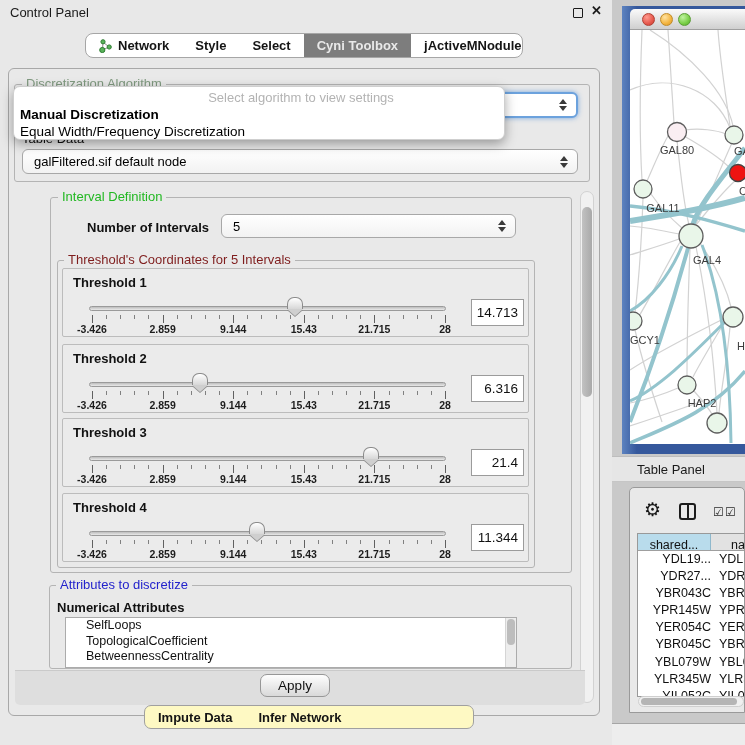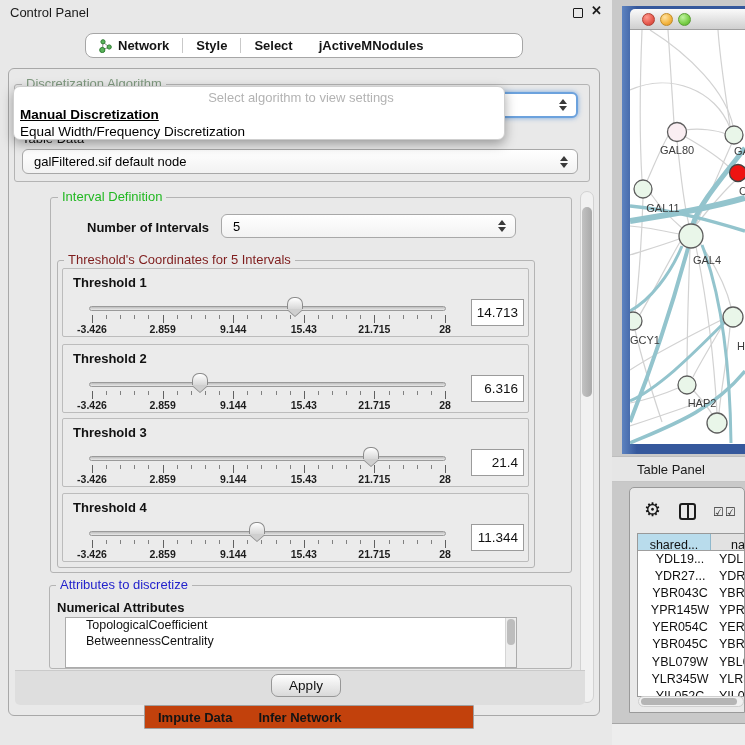--- a/index.html
+++ b/index.html
@@ -29,21 +29,21 @@
   #algo-group { left:14px; top:84px; width:576px; height:98px; }
   #algo-title { left:22px; top:77px; color:#7f997f; }
 
   #algo-combo { left:22px; top:92px; width:556px; height:26px; background:#fff; border-radius:6px;
     border:2px solid #6ca2dd; box-shadow:0 0 5px rgba(90,150,220,.8); }
 
   #algo-popup { left:13px; top:86px; width:492px; height:54px; background:#fff; border-radius:7px;
     border:1px solid #cfcfcf; box-shadow:0 4px 12px rgba(0,0,0,.35); z-index:5; overflow:hidden; }
   #popup-hint { display:block; text-align:center; padding:3px 0 1px 84px; font-size:13px; color:#b3b3b3; }
   .popup-item { display:block; font-size:13.5px; padding:1px 0 1px 6px; color:#000; }
-  .popup-item.bold { font-weight:bold;text-decoration:underline; }
+  .popup-item.bold { font-weight:bold; }
 
   #tabledata-label { left:22px; top:131px; font-size:13px; }
   .combo { background:linear-gradient(#ffffff,#f2f2f2); border:1px solid #a8a8a8; border-radius:6px; }
   #tabledata-combo { left:22px; top:149px; width:556px; height:25px; }
   .combo-text { position:absolute; left:11px; top:4px; font-size:13px; color:#000; white-space:nowrap; }
   .spinner { position:absolute; right:9px; top:50%; transform:translateY(-50%); display:flex; flex-direction:column; gap:2px; }
   .spinner i { width:0; height:0; border-left:4px solid transparent; border-right:4px solid transparent; }
   .spinner .up { border-bottom:5px solid #3a3a3a; }
   .spinner .dn { border-top:5px solid #3a3a3a; }
 
@@ -81,25 +81,25 @@
 
   #attr-group { left:49px; top:585px; width:523px; height:84px; }
   #attr-title { left:56px; top:578px; color:#2323cc; }
   #numattr-label { left:57px; top:600px; font-size:13px; font-weight:bold; }
   #attr-list { left:65px; top:617px; width:452px; height:51px; background:#fff; border:1px solid #ababab; overflow:hidden; }
   .attr-item { display:block; padding-left:20px; font-size:12.5px; line-height:15.5px; color:#111; white-space:nowrap; }
   #attr-scrollbar { position:absolute; right:0; top:0; width:11px; height:100%; background:#ededed; border-left:1px solid #d5d5d5; }
   #attr-thumb { position:absolute; left:1px; top:1px; width:8px; height:26px; background:#bdbdbd; border-radius:4px; }
 
   #apply-strip { left:15px; top:670px; width:570px; height:35px; background:#dedede; border-top:1px solid #cacaca; border-radius:0 0 5px 5px; }
-  #apply-btn { left:271px; top:674px; width:70px; height:23px; background:linear-gradient(#fefefe,#d9d9d9);
+  #apply-btn { left:260px; top:674px; width:70px; height:23px; background:linear-gradient(#fefefe,#d9d9d9);
     border:1px solid #979797; border-radius:7px; font-size:13.5px; text-align:center; line-height:21px; }
 
-  #bottom-tabbar { left:144px; top:705px; width:330px; height:24px; background:#c2410c; border:1px solid #a0a0a0;
-    border-radius:1px; display:flex; overflow:hidden; font-size:13px; font-weight:600; }
+  #bottom-tabbar { left:144px; top:705px; width:330px; height:24px; background:#fef9c3; border:1px solid #a0a0a0;
+    border-radius:7px; display:flex; overflow:hidden; font-size:13px; font-weight:600; }
   .btab { display:flex; align-items:center; padding:0 13px; color:#141414; white-space:nowrap; }
   .btab.dark { background:#7d7d7d; color:#e9e9e9; }
 
   
   #desktop { left:612px; top:0; width:133px; height:745px; background:#c9c9c9; }
   #net-window { left:622px; top:6px; width:123px; height:448px;
     background:linear-gradient(90deg,#5d83c0,#35589c 12%,#35589c); }
   #net-titlebar { left:8px; top:3px; width:115px; height:21px; background:linear-gradient(#fafafa,#cfcfcf);
     border-radius:5px 0 0 0; border-bottom:1px solid #9f9f9f; }
   .light { position:absolute; top:4px; width:13px; height:13px; border-radius:50%; }
@@ -117,21 +117,21 @@
   #gear-icon { left:14px; top:12px; font-size:19px; line-height:19px; color:#161616; }
   #columns-icon { left:49px; top:15px; width:17px; height:17px; border:2px solid #1c1c1c; border-radius:3px; }
   #columns-icon i { position:absolute; left:50%; top:0; width:2px; height:100%; background:#1c1c1c; transform:translateX(-50%); }
   .check-icon { top:18px; font-size:12px; line-height:12px; color:#2a2a2a; }
 
   #data-table { left:7px; top:45px; width:108px; height:164px; background:#fff; border:1px solid #999; overflow:hidden; }
   #tbl-header { display:flex; height:17px; border-bottom:1px solid #9f9f9f; font-size:12.5px; }
   #th-shared { width:73px; background:#b9dcec; border-right:1px solid #8fb8cc; text-align:center; line-height:22px; overflow:hidden; }
   #th-name { flex:1; background:#e2e2e2; padding-left:20px; line-height:22px; overflow:hidden; white-space:nowrap; }
   .trow { display:flex; height:17.1px; font-size:12.5px; }
-  .tc1 { width:73px; text-align:center; line-height:17px; overflow:hidden; white-space:nowrap;padding-left:11px; }
+  .tc1 { width:73px; text-align:right; line-height:17px; overflow:hidden; white-space:nowrap;padding-left:11px; }
   .tc2 { flex:1; padding-left:8px; line-height:17px; overflow:hidden; white-space:nowrap; }
   #h-scrollbar { left:8px; top:208px; width:106px; height:11px; background:#f0f0f0; border:1px solid #cfcfcf; border-radius:6px; }
   #h-thumb { position:absolute; left:2px; top:1px; width:96px; height:7px; background:#b5b5b5; border-radius:4px; }
   #bottom-strip { left:612px; top:723px; width:133px; height:22px; background:#ededed; border-top:1px solid #a5a5a5; }
 
   svg text { font-family:"Liberation Sans", sans-serif; }
 </style>
 </head>
 <body>
 
@@ -154,20 +154,23 @@
     <span>Network</span>
   </div>
   <div class="tsep"></div>
   <div class="ttab">
       <span>Style</span>
     </div>
   <div class="tsep"></div>
   <div class="ttab">
       <span>Select</span>
     </div>
+  <div class="ttab dark">
+      <span>Cyni Toolbox</span>
+    </div>
   <div class="ttab">
       <span>jActiveMNodules</span>
     </div>
 </div>
 
 <div class="abs" id="outer-panel"></div>
 
 <div class="abs groupbox" id="algo-group"></div>
 <span class="grouptitle" id="algo-title">Discretization Algorithm</span>
 <div class="abs" id="algo-combo">
@@ -286,20 +289,21 @@
       <span style="left:80%">21.715</span>
       <span style="left:100%">28</span>
   </div>
   <div class="thr-value">11.344</div>
 </div>
 
 <div class="abs groupbox" id="attr-group"></div>
 <span class="grouptitle" id="attr-title">Attributes to discretize</span>
 <span class="abs" id="numattr-label">Numerical Attributes</span>
 <div class="abs" id="attr-list">
+  <span class="attr-item">SelfLoops</span>
   <span class="attr-item">TopologicalCoefficient</span>
   <span class="attr-item">BetweennessCentrality</span>
   <div id="attr-scrollbar">
       <div id="attr-thumb"></div>
     </div>
 </div>
 
 <div class="abs" id="apply-strip"></div>
 <div class="abs" id="apply-btn">Apply</div>
 

